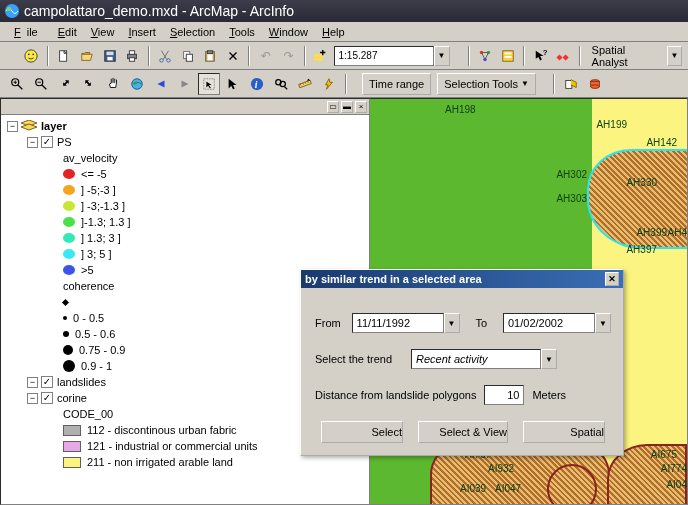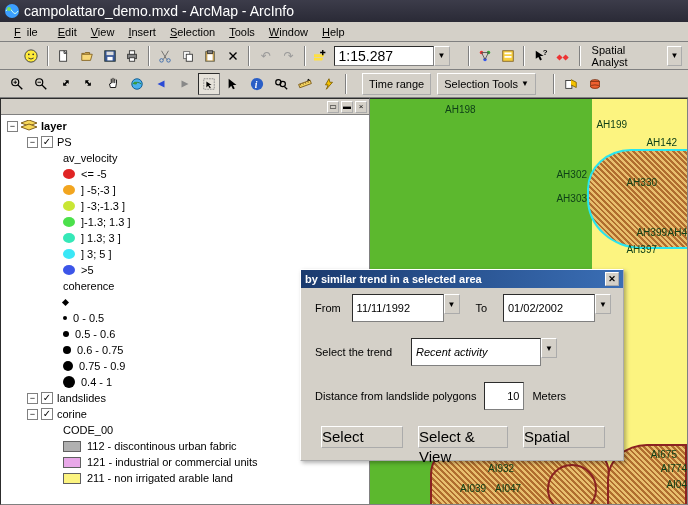--- a/index.html
+++ b/index.html
@@ -7,21 +7,21 @@
   .titlebar { height: 22px; background: linear-gradient(180deg, #3c3c4a 0%, #2a2a36 100%); color: #fff; display: flex; align-items: center; padding: 0 4px; }
   .titlebar .globe { width: 16px; height: 16px; margin-right: 4px; display:flex; align-items:center; justify-content:center; }
   .titlebar-text { font-size: 14px; }
   .menubar { height: 20px; background: #d4d0c8; display: flex; align-items: center; padding: 0 8px; gap: 2px; border-bottom: 1px solid #808080; }
   .menubar span { padding: 2px 6px; }
   .menubar span u { text-decoration: underline; }
   .toolbar { height: 28px; background: #d4d0c8; border-bottom: 1px solid #808080; display: flex; align-items: center; padding: 2px 6px; gap: 2px; }
   .toolbar .sep { width: 1px; height: 20px; border-left: 1px solid #808080; border-right: 1px solid #fff; margin: 0 3px; }
   .tb-btn { width: 22px; height: 22px; border: 1px solid transparent; display: flex; align-items: center; justify-content: center; font-size: 12px; cursor: default; }
   .tb-btn svg { width: 14px; height: 14px; display:block; }
-  .scale-input { width: 100px; height: 20px; border: 1px inset #808080; background: #fff; padding: 0 4px; font-size: 14px; }
+  .scale-input { width: 100px; height: 20px; border: 1px inset #808080; background: #fff; padding: 0 4px; font-size: 10px; }
   .dropdown-arrow { width: 16px; height: 20px; background:#d4d0c8; border:1px outset #fff; display:flex;align-items:center;justify-content:center; font-size:8px; }
   .spatial-tool { margin-left: auto; padding: 2px 6px; }
   .toolbar2-label { padding: 0 6px; border: 1px outset #fff; height: 22px; display: flex; align-items: center; margin: 0 2px; }
   .main { display: flex; height: calc(505px - 22px - 20px - 28px - 28px); position: relative; }
   .toc { width: 370px; background: #fff; border: 1px inset #808080; overflow: hidden; position: relative; }
   .toc-header { height: 16px; background: #d4d0c8; display:flex; align-items:center; justify-content: flex-end; padding: 0 2px; border-bottom: 1px solid #808080; gap: 2px;}
   .toc-header .hbtn { width: 12px; height: 12px; border: 1px outset #fff; display:flex;align-items:center;justify-content:center; font-size:8px; line-height: 1;}
   .toc-content { padding: 3px 2px 3px 6px; overflow: hidden; }
   .tree-row { display: flex; align-items: center; height: 16px; white-space: nowrap; }
   .expander { width: 11px; height: 11px; border: 1px solid #808080; display: flex; align-items: center; justify-content: center; font-size: 9px; line-height: 1; margin-right: 3px; background:#fff; }
@@ -33,26 +33,26 @@
   .layers-icon { width:16px; height:12px; position:relative; margin-right:4px; display:flex;}
   .mapview { flex: 1; position: relative; background: #fff; border: 1px inset #808080; border-left: none; overflow:hidden; }
   .map-bg { position:absolute; inset:0; }
   .map-green { position:absolute; left:0; top:0; width:77%; height:100%; background:#5cb82e; }
   .map-yellow { position:absolute; right:0; top:0; width:30%; height:100%; background:#fcf480; }
   .map-label { position:absolute; font-size:10px; color:#0f4018; font-weight:normal; }
   .hatched { position:absolute; border:2px solid #8b2222; background: repeating-linear-gradient(45deg, #e8be6d 0 2px, #b06d2e 2px 4px); }
   .dialog { position: absolute; left: 300px; top: 269px; width: 324px; background: #d4d0c8; border: 1px outset #fff; box-shadow: 2px 2px 4px rgba(0,0,0,0.3); }
   .dialog-title { height: 18px; background: linear-gradient(90deg, #1a3a6e 0%, #3a6eb5 100%); color: #fff; font-weight: bold; font-size: 11px; display: flex; align-items: center; padding: 0 4px; }
   .dialog-title .close { margin-left: auto; width: 14px; height: 14px; background:#d4d0c8; border:1px outset #fff; color:#000; display:flex;align-items:center;justify-content:center; font-size:9px; line-height:1;}
-  .dialog-body { padding: 6px 12px 10px 14px; }
+  .dialog-body { padding: 25px 12px 10px 14px; }
   .dlg-row { display: flex; align-items: center; margin-bottom: 16px; }
   .dlg-row label { font-size: 11px; }
-  .dlg-input { height: 28px; border: 1px inset #808080; background:#fff; font-size:11px; padding:0 4px; }
+  .dlg-input { height: 20px; border: 1px inset #808080; background:#fff; font-size:11px; padding:0 4px; }
   .dlg-dd { display:flex; }
-  .dlg-btn { width: 82px; height: 22px; border: 1px outset #fff; background:#d4d0c8; font-size:15px; text-align:left; line-height:20px; }
+  .dlg-btn { width: 82px; height: 22px; border: 1px outset #fff; background:#d4d0c8; font-size:11px; text-align:right; line-height:20px; }
 </style>
 </head>
 <body>
 
 <div class="titlebar">
   <span class="globe">
     <svg viewBox="0 0 16 16">
         <circle cx="8" cy="8" r="7" fill="#3c9fff"></circle>
         <path d="M2 8 Q5 3 8 8 T14 8" stroke="#cfe" fill="none"></path>
         <circle cx="5" cy="6" r="2" fill="#7d5"></circle>
@@ -357,30 +357,26 @@
         </div>
       <div class="tree-row" style="padding-left:56px">
           <div class="legend-circle" style="width:4px;height:4px"></div>
           <span>0 - 0.5</span>
         </div>
       <div class="tree-row" style="padding-left:56px">
           <div class="legend-circle" style="width:6px;height:6px"></div>
           <span>0.5 - 0.6</span>
         </div>
       <div class="tree-row" style="padding-left:56px">
-          <div class="legend-circle" style="width:8px;height:8px"></div>
-          <span>0.6 - 0.75</span>
-        </div>
-      <div class="tree-row" style="padding-left:56px">
           <div class="legend-circle" style="width:10px;height:10px"></div>
           <span>0.75 - 0.9</span>
         </div>
       <div class="tree-row" style="padding-left:56px">
           <div class="legend-circle" style="width:12px;height:12px"></div>
-          <span>0.4 - 1</span>
+          <span>0.9 - 1</span>
         </div>
 
       <div class="tree-row" style="padding-left:20px">
         <div class="expander">−</div>
         <div class="chk">✓</div>
         <span>landslides</span>
       </div>
 
       <div class="tree-row" style="padding-left:20px">
         <div class="expander">−</div>

